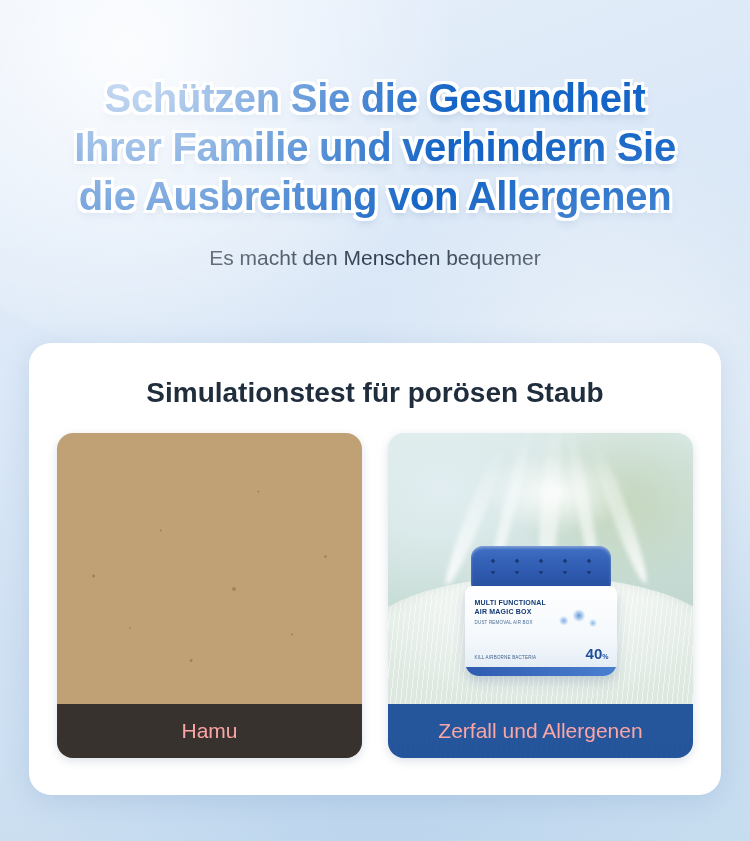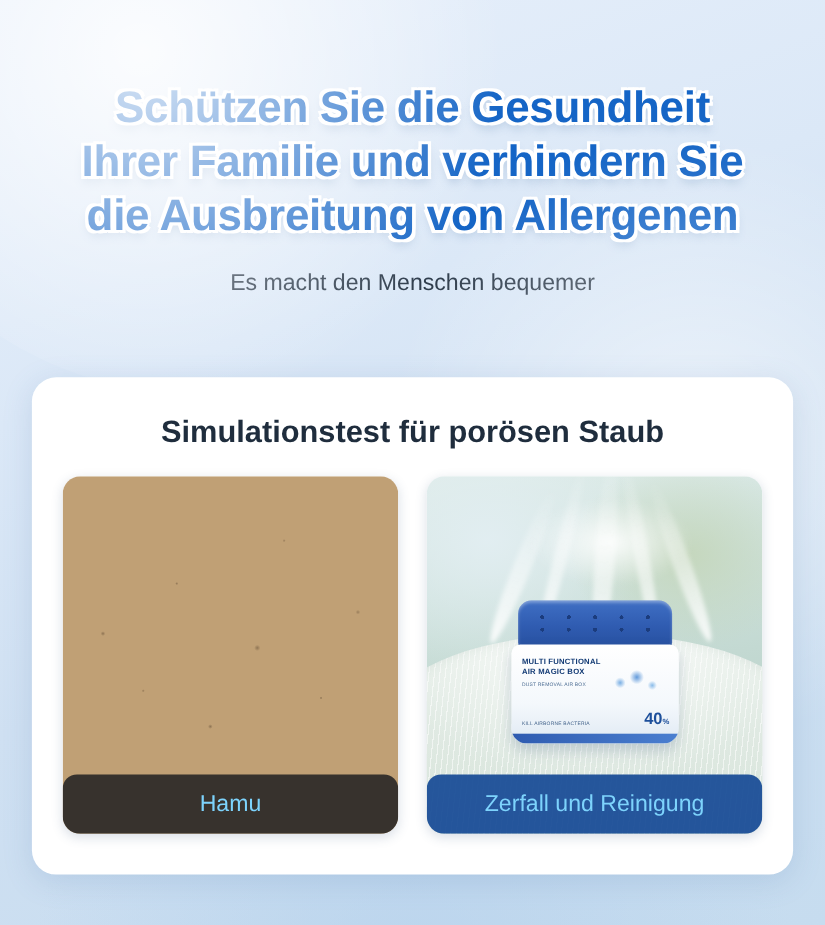--- a/index.html
+++ b/index.html
@@ -127,22 +127,21 @@
   .panel-caption {
     position: absolute;
     left: 0;
     right: 0;
     bottom: 0;
     height: 54px;
     display: flex;
     align-items: center;
     justify-content: center;
     font-size: 21px;
-    color: #7dd3fc;
-    border-radius: 13px;
+    color: #fca5a5;
   }
 
   
   .photo-dust {
     position: absolute;
     inset: 0;
     background:
       radial-gradient(ellipse 180px 70px at 22% 76%, rgba(120,96,70,0.55), rgba(120,96,70,0) 70%),
       radial-gradient(ellipse 220px 90px at 70% 86%, rgba(96,78,58,0.5), rgba(96,78,58,0) 72%),
       radial-gradient(ellipse 260px 130px at 50% 58%, rgba(214,182,142,0.85), rgba(214,182,142,0) 75%),
@@ -378,18 +377,18 @@
               <div>AIR MAGIC BOX</div>
             </div>
             <div class="sub">DUST REMOVAL AIR BOX</div>
             <div class="foot">KILL AIRBORNE BACTERIA</div>
             <div class="pct">
               <span>40</span><small>%</small>
             </div>
             <div class="stripe"></div>
           </div>
         </div>
-        <div class="panel-caption caption-blue">Zerfall und Reinigung</div>
+        <div class="panel-caption caption-blue">Zerfall und Allergenen</div>
       </div>
 
     </div>
   </div>
 </div>
 
 </body></html>

